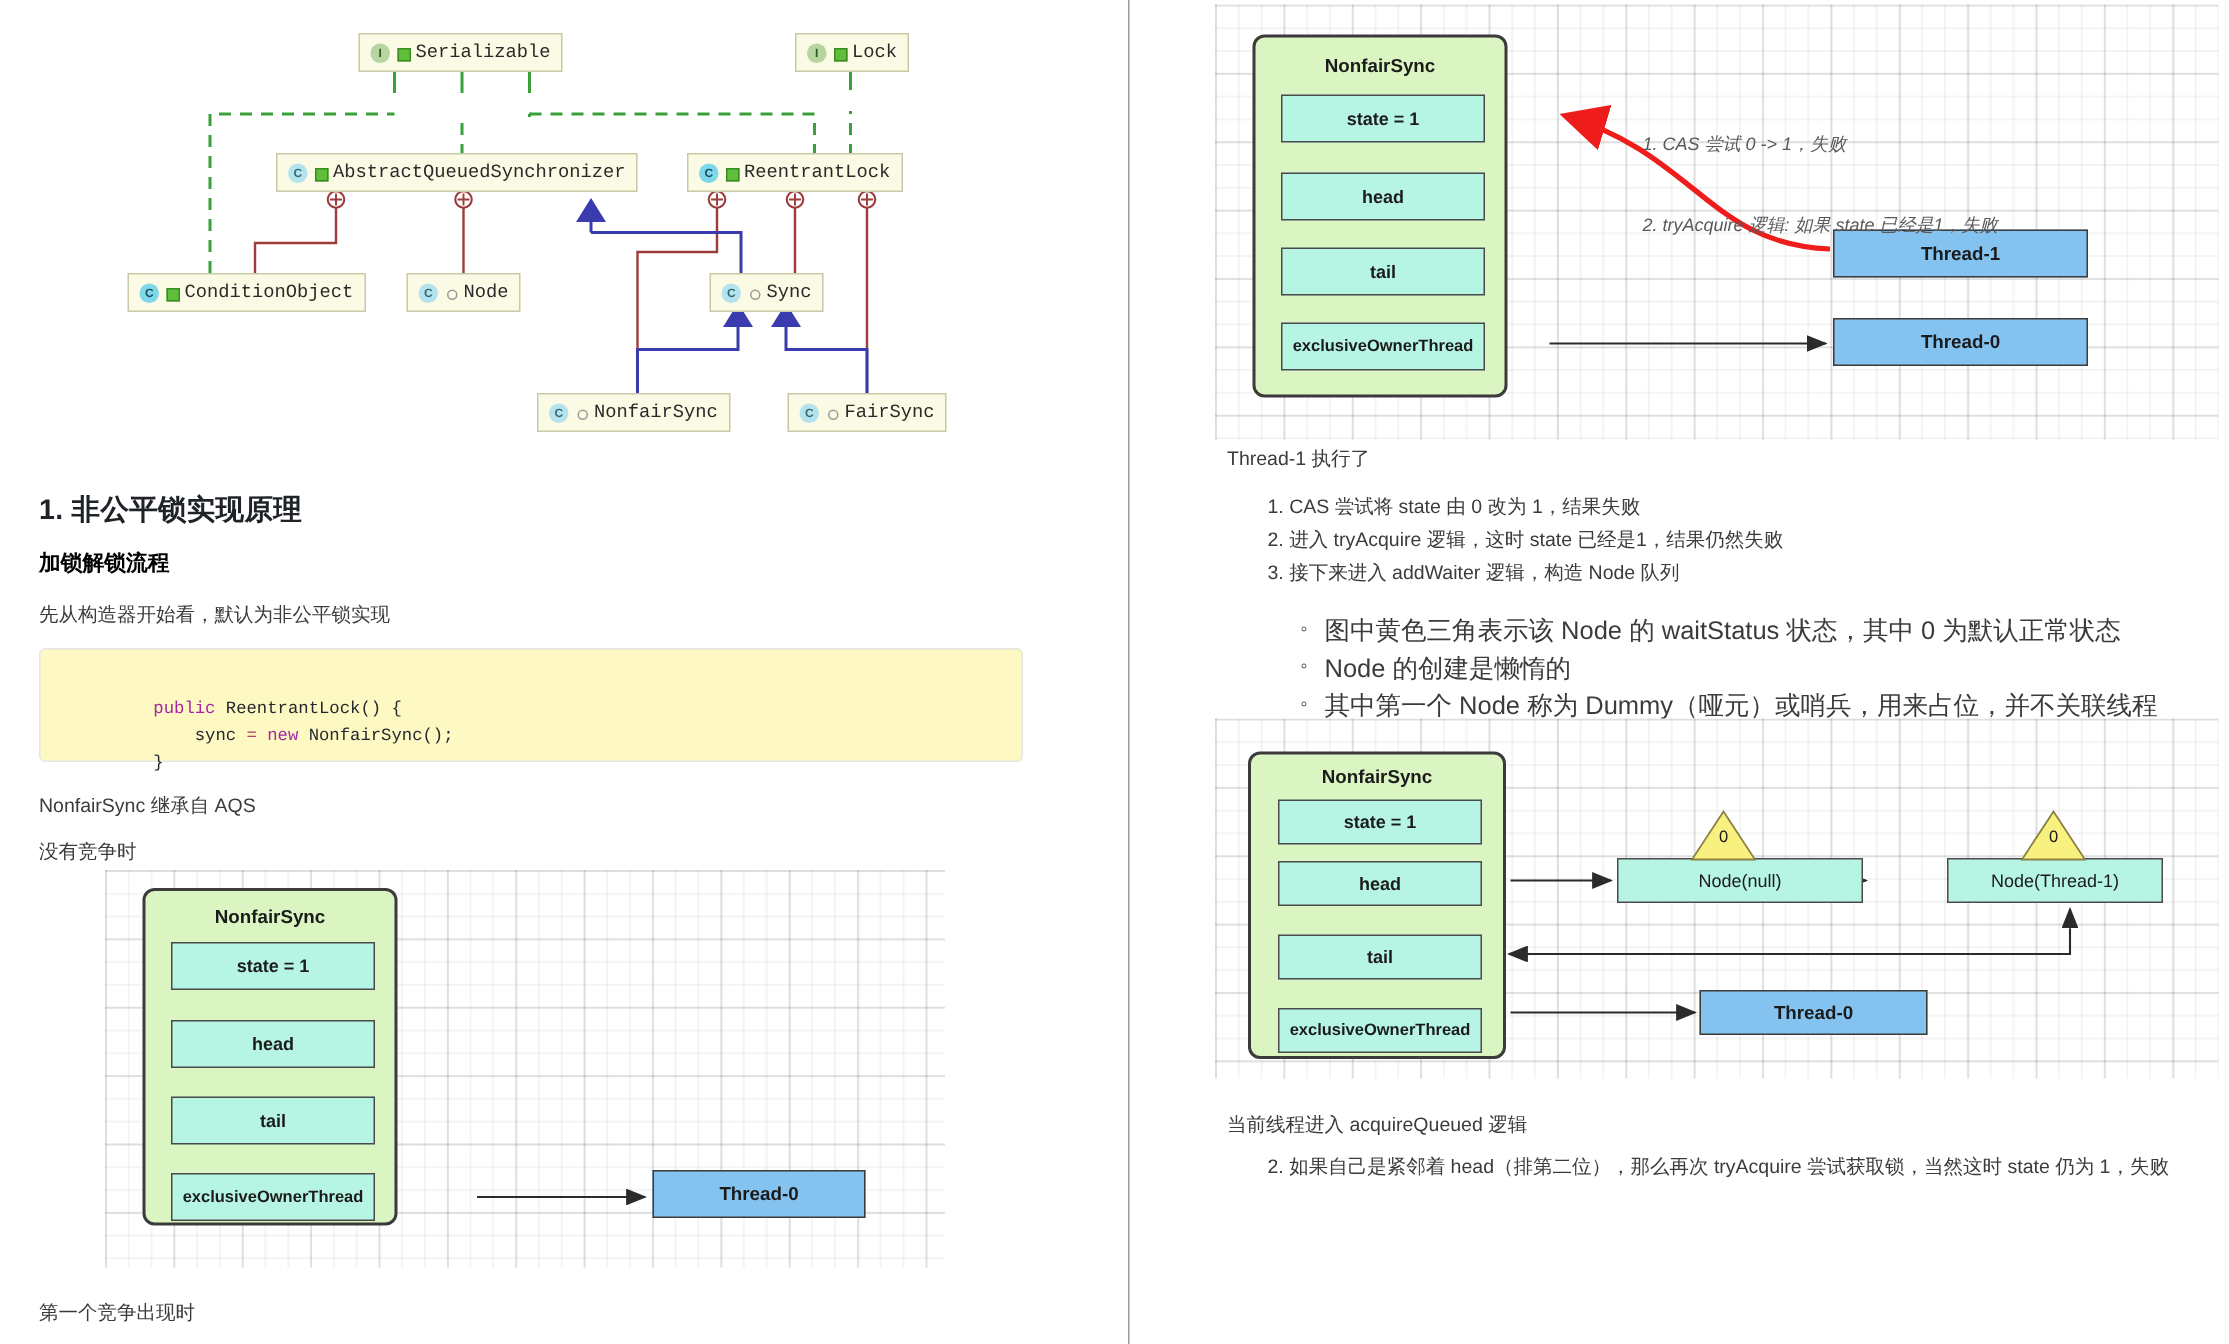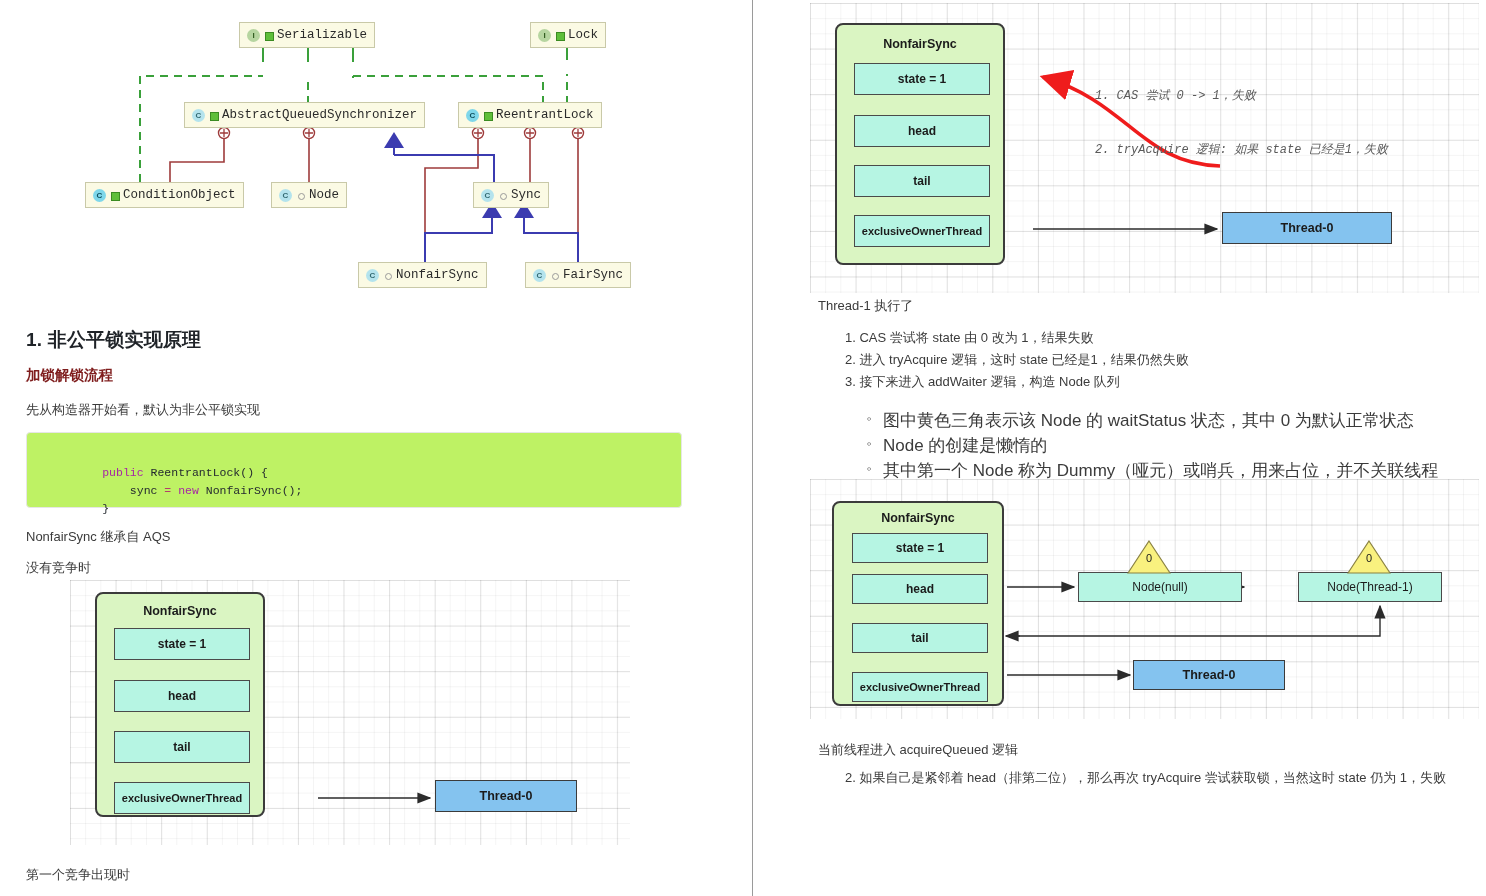--- a/index.html
+++ b/index.html
@@ -15,32 +15,32 @@
   
   .col-left  { position: absolute; left: 0;   top: 0; width: 752px; height: 896px; overflow: hidden; }
   .col-right { position: absolute; left: 753px; top: 0; width: 733px; height: 896px; overflow: hidden; }
   .divider   { position: absolute; left: 752px; top: 0; width: 1px; height: 896px; background: #9a9a9a; }
 
   
   .h1 {
     font-size: 19px; font-weight: bold; color: #1f2328;
     letter-spacing: .2px;
   }
-  .h2 { font-size: 14.5px; font-weight: bold; color: #7f1d1d; }
+  .h2 { font-size: 14.5px; font-weight: bold; color: #000000; }
   .p  { font-size: 13px; color: #3b3b3b; }
   .li { font-size: 13px; color: #3b3b3b; line-height: 1.0; position: relative; }
   .sub-li { font-size: 17px; color: #3b3b3b; }
   .bullet-circle::before {
     content: "\25E6"; position: absolute; left: -16px; top: 0; color: #3b3b3b; font-size: 13px;
   }
 
   
   .codeblock {
     position: absolute;
-    background: #bef264;
+    background: #fef9c3;
     border: 1px solid #e6e6e6;
     border-radius: 4px;
   }
   .code {
     font-family: "Liberation Mono", "DejaVu Sans Mono", monospace;
     font-size: 11.5px;
     line-height: 18px;
     color: #24292f;
     white-space: pre;
   }
@@ -343,25 +343,28 @@
             <span>head</span>
           </div>
         <div class="field-box" style="left:17px;top:140px;width:136px;height:32px;">
             <span>tail</span>
           </div>
         <div class="field-box" style="left:17px;top:190px;width:136px;height:32px;font-size:11px;">
             <span>exclusiveOwnerThread</span>
           </div>
       </div>
 
+      <div class="thread-box" style="left:412px;top:150px;width:170px;height:32px;">
+        <span>Thread-1</span>
+      </div>
       <div class="thread-box" style="left:412px;top:209px;width:170px;height:32px;">
         <span>Thread-0</span>
       </div>
 
-      <div class="annot" style="left:285px;top:48px;font-family:Liberation Mono, monospace;">
+      <div class="annot" style="left:285px;top:48px;">
         <div>1. CAS 尝试 0 -&gt; 1，失败</div>
         <div>2. tryAcquire 逻辑: 如果 state 已经是1，失败</div>
       </div>
     </div>
 
     <div class="p" style="position:absolute;left:65px;top:297px;">Thread-1 执行了</div>
     <div style="position:absolute;left:92px;top:331px;width:620px;">
       <div class="li" style="margin-bottom:9px;">1. CAS 尝试将 state 由 0 改为 1，结果失败</div>
       <div class="li" style="margin-bottom:9px;">2. 进入 tryAcquire 逻辑，这时 state 已经是1，结果仍然失败</div>
       <div class="li" style="margin-bottom:9px;">3. 接下来进入 addWaiter 逻辑，构造 Node 队列</div>

